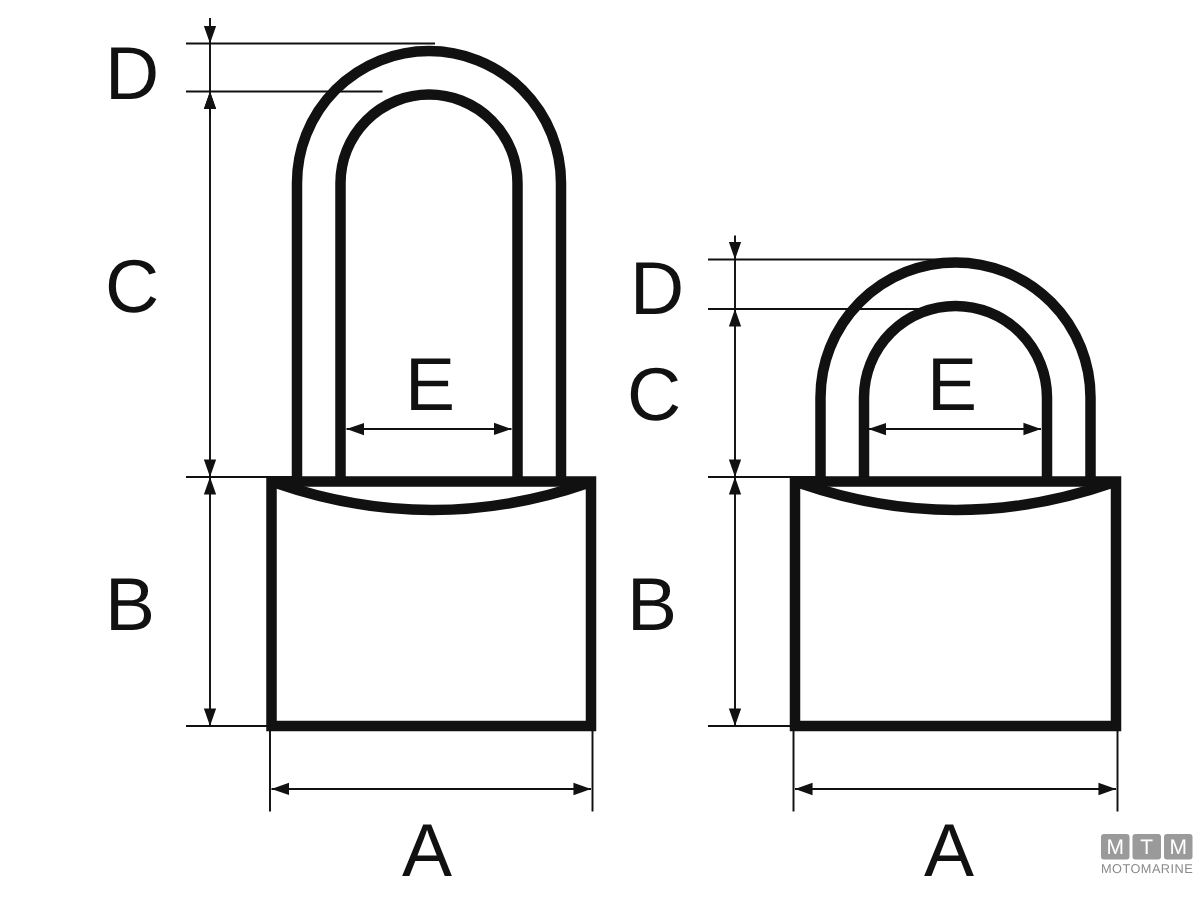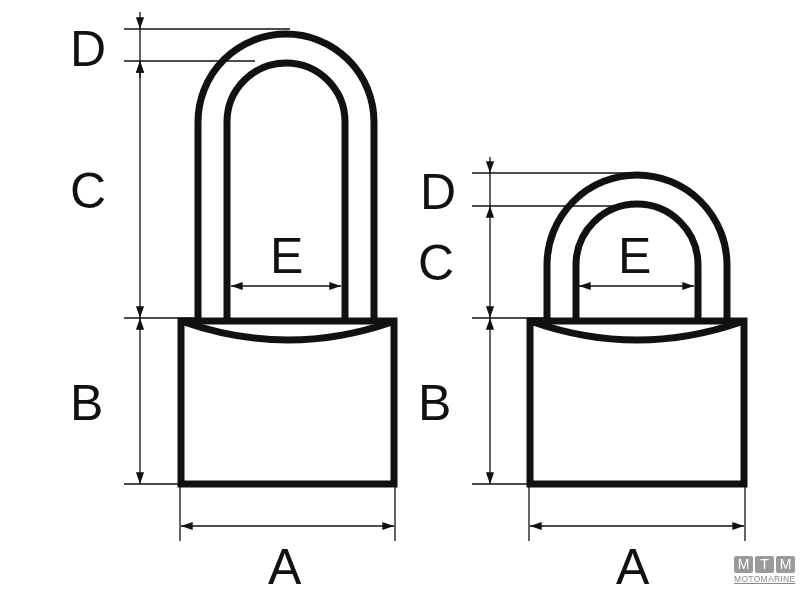--- a/index.html
+++ b/index.html
@@ -4,21 +4,21 @@
 <style>
   html, body { margin:0; padding:0; background:#ffffff; }
   body { width:800px; height:600px; overflow:hidden; position:relative; font-family:"Liberation Sans", sans-serif; }
   svg { position:absolute; left:0; top:0; }
   .lbl { font-family:"Liberation Sans", sans-serif; font-size:50px; fill:#111; }
   .thick { stroke:#111; stroke-width:7; fill:none; }
   .thin { stroke:#111; stroke-width:1.3; fill:none; }
   .logo { position:absolute; left:734px; top:556px; width:64px; }
   .logo-boxes { display:flex; gap:2px; }
   .logo-box { width:19px; height:17px; background:#9a9a9a; color:#fff; font-size:14px; line-height:17px; text-align:center; border-radius:2px; font-family:"Liberation Sans", sans-serif; }
-  .logo-text { font-size:8.5px; color:#8a8a8a; letter-spacing:0.3px; margin-top:1px; font-family:"Liberation Sans", sans-serif;text-decoration:underline; }
+  .logo-text { font-size:8.5px; color:#8a8a8a; letter-spacing:0.3px; margin-top:1px; font-family:"Liberation Sans", sans-serif; }
 </style>
 </head>
 <body>
 
 <svg width="800" height="600" viewBox="0 0 800 600">
   <defs>
     <marker id="arr" viewBox="0 0 10 10" refX="10" refY="5" markerWidth="9" markerHeight="9" orient="auto-start-reverse">
       <path d="M0,1.5 L10,5 L0,8.5 z" fill="#111"></path>
     </marker>
   </defs>

